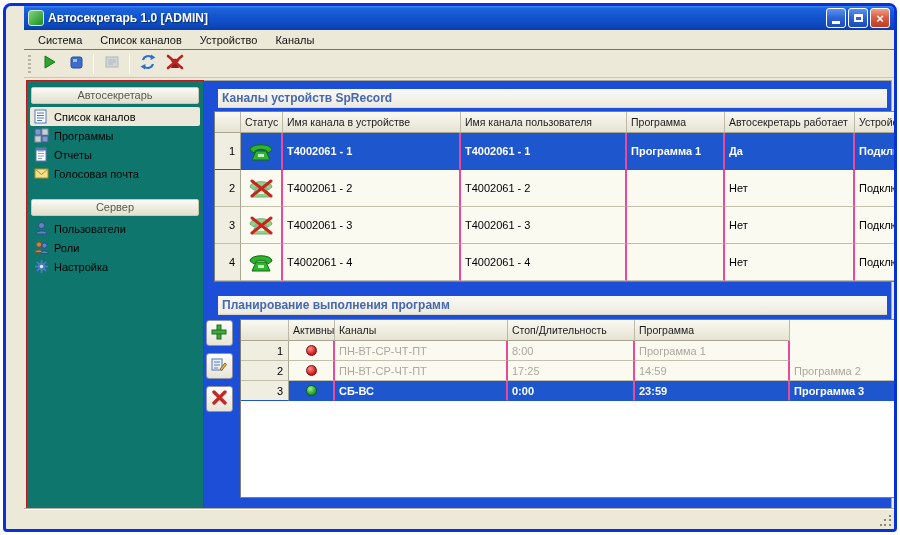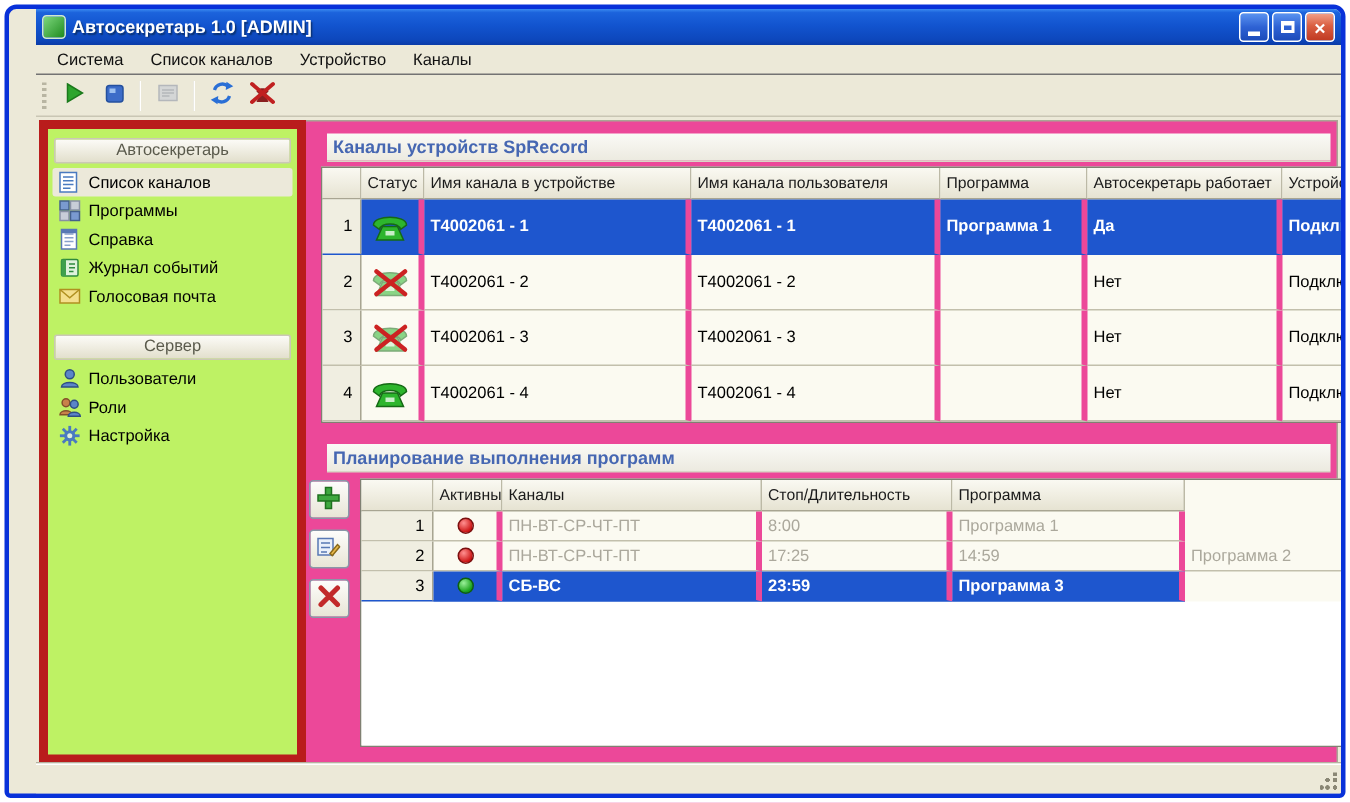--- a/index.html
+++ b/index.html
@@ -34,41 +34,41 @@
     border-bottom:1px solid #C9C6B4; padding-left:2px; }
   .grip { width:3px; height:18px; margin:0 4px 0 2px;
     background:repeating-linear-gradient(180deg,#B8B5A2 0 2px,transparent 2px 4px); }
   .tbtn { width:25px; height:24px; border:1px solid transparent; background:transparent;
     display:flex; align-items:center; justify-content:center; margin:0 1px; }
   .tbtn.disabled { opacity:.55; }
   .sep { width:1px; height:20px; background:#C2BFAC; margin:0 4px; border-right:1px solid #fff; }
   
   .appbody { flex:1 1 auto; display:flex; padding:2px 2px 0 2px; min-height:0; }
   
-  .sidebar { width:178px; flex:0 0 178px; background:#bef264; border:6px solid #b91c1c;
+  .sidebar { width:178px; flex:0 0 178px; background:#0f766e; border:1px solid #b91c1c;
     padding:4px 3px; overflow:hidden; font-size:11px; }
   .sgroup-title { height:17px; margin:2px 1px 3px 1px; text-align:center; color:#5A5A4C;
     background:linear-gradient(180deg,#FCFBF7,#E2DFCC); border:1px solid #CBC8B6; border-radius:2px;
     font-size:11px; line-height:15px; }
   .sitem { display:flex; align-items:center; gap:5px; height:19px; padding-left:4px; color:#000; white-space:nowrap; }
   .sitem.selected { background:#ECE9DA; border-radius:2px; }
   .sicon { width:15px; height:15px; flex:0 0 15px; display:flex; }
   .sgroup-gap { height:14px; }
   
-  .main { flex:1 1 auto; background:#ec4899; border:1px solid #A9A695; border-left:none;
+  .main { flex:1 1 auto; background:#1d4ed8; border:1px solid #A9A695; border-left:none;
     padding:6px 4px 0 0; min-width:0; position:relative; }
   .gtitle { margin:2px 0 3px 14px; font-size:12px; font-weight:bold; color:#4667B2;
     padding:2px 4px; background:linear-gradient(180deg,#FAFAF6,#ECEAE0); border-bottom:1px solid #D9D6C6; }
   
   .table { border:1px solid #808072; background:#FBFAF1; font-size:11px; }
   .t1 { margin-left:10px; width:694px; }
   .trow { display:grid; }
   .t1 .trow { grid-template-columns:26px 42px 178px 166px 98px 130px minmax(0,1fr); }
   .t2 .trow { grid-template-columns:48px 46px 173px 127px 155px minmax(0,1fr); }
-  .c { padding:1px 4px; border-right:4px solid #ec4899; border-bottom:1px solid #C2BFAC;
+  .c { padding:1px 4px; border-right:2px solid #ec4899; border-bottom:1px solid #C2BFAC;
     display:flex; align-items:center; overflow:hidden; white-space:nowrap; min-width:0; }
   .thead .c { background:linear-gradient(180deg,#FAF9F2,#E6E3D2); border-right:1px solid #BCB9A6;
     border-bottom:1px solid #A8A592; height:21px; font-size:10.5px; color:#1A1A1A; }
   .gut { background:#F0EEE1; border-right:1px solid #A8A592; justify-content:flex-end; padding-right:5px; }
   .t1 .drow .c { height:37px; }
   .t2 .drow .c { height:20px; }
   .drow.sel .c { background:#1E56CE; color:#fff; font-weight:bold; border-bottom-color:#1E56CE; }
   .drow.sel .gut { background:#F0EEE1; color:#000; font-weight:normal; }
   .drow.dim .c { color:#ABA89C; }
   .drow.dim .gut { color:#000; }
@@ -198,31 +198,21 @@
         <span>Программы</span>
       </div>
       <div class="sitem">
         <span class="sicon">
             <svg viewBox="0 0 15 15">
               <rect x="2" y="1" width="10" height="13" fill="#fff" stroke="#5878B4"></rect>
               <path d="M4 4 h6 M4 6.5 h6 M4 9 h6 M4 11.5 h4" stroke="#88A0CC" fill="none"></path>
               <rect x="2" y="1" width="10" height="2.5" fill="#5878B4"></rect>
             </svg>
           </span>
-        <span>Справка</span>
-      </div>
-      <div class="sitem">
-        <span class="sicon">
-            <svg viewBox="0 0 15 15">
-              <rect x="2" y="2" width="11" height="11" rx="1" fill="#DFF2DC" stroke="#2E8A3C"></rect>
-              <rect x="2" y="2" width="3" height="11" fill="#3FA04C"></rect>
-              <path d="M7 5 h4 M7 7.5 h4 M7 10 h3" stroke="#2E8A3C" fill="none"></path>
-            </svg>
-          </span>
-        <span>Журнал событий</span>
+        <span>Отчеты</span>
       </div>
       <div class="sitem">
         <span class="sicon">
             <svg viewBox="0 0 15 15">
               <rect x="1" y="3" width="13" height="9" fill="#F4DF8C" stroke="#B09020"></rect>
               <path d="M1 3 L7.5 8.5 L14 3" stroke="#B09020" fill="none"></path>
             </svg>
           </span>
         <span>Голосовая почта</span>
       </div>
@@ -394,20 +384,21 @@
             <div class="c">14:59</div>
             <div class="c">Программа 2</div>
           </div>
 
           <div class="trow drow sel">
             <div class="c gut">3</div>
             <div class="c">
                 <span class="dot green"></span>
               </div>
             <div class="c">СБ-ВС</div>
+            <div class="c">0:00</div>
             <div class="c">23:59</div>
             <div class="c">Программа 3</div>
           </div>
 
           <div class="t2-filler"></div>
         </div>
       </div>
 
     </div>
   </div>

